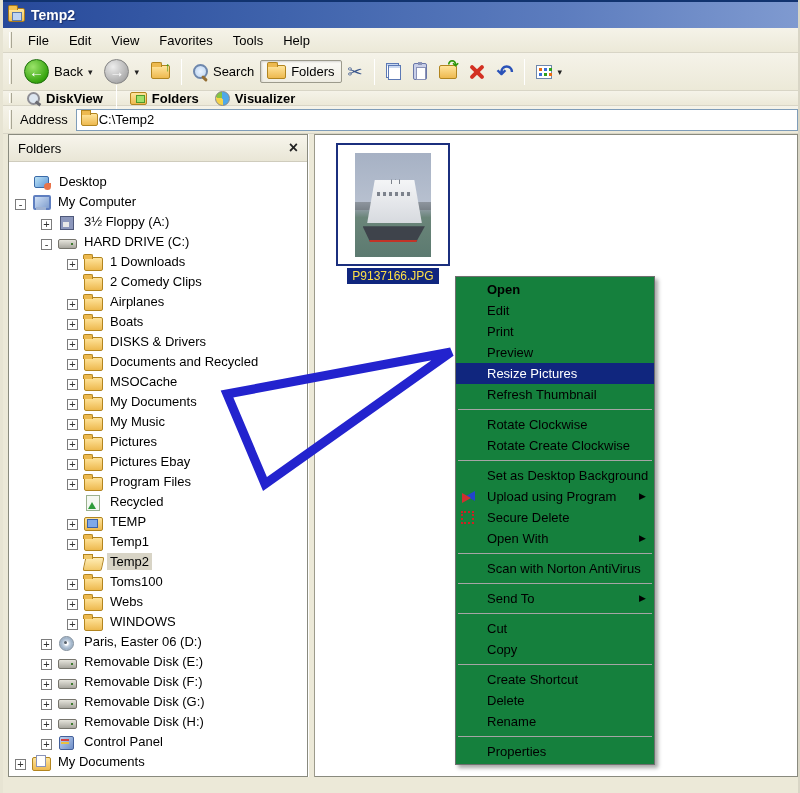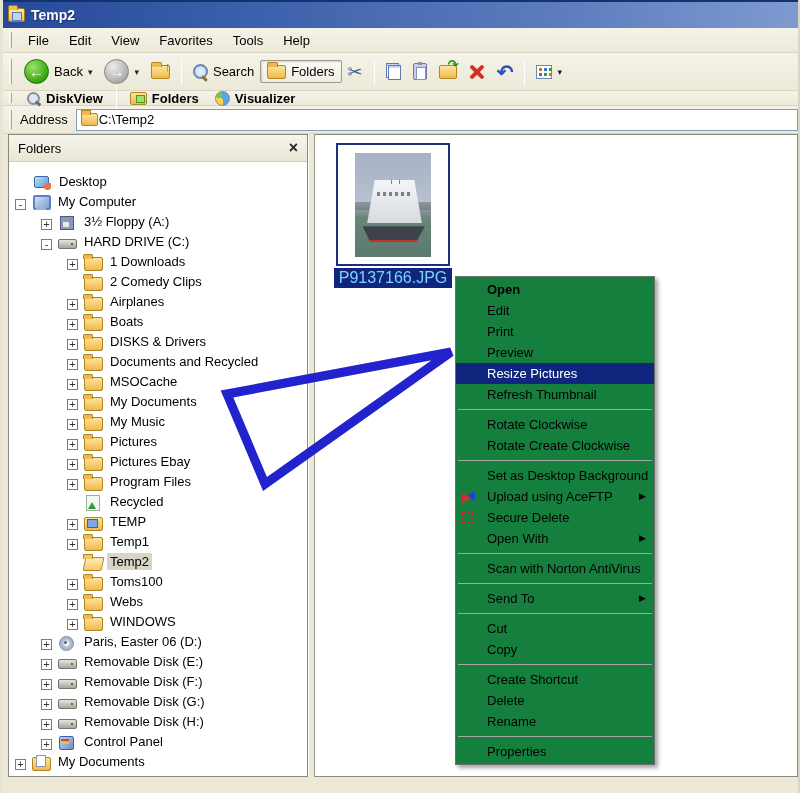--- a/index.html
+++ b/index.html
@@ -117,21 +117,21 @@
   
   .thumb-wrap { position:absolute; left:21px; top:8px; width:114px; display:flex; flex-direction:column; align-items:center; }
   .thumb-card { width:114px; height:123px; border:2px solid #1B2F7E; background:#fff; display:flex; align-items:center; justify-content:center; }
   .photo { width:76px; height:104px; position:relative; overflow:hidden; background:linear-gradient(180deg,#A6B1C4 0%,#B8C1D0 50%,#8E9BA2 54%,#6A8579 62%,#5C7A70 100%); }
   .photo .dock { position:absolute; left:0; top:48%; width:100%; height:7%; background:linear-gradient(180deg,#8E959E,#7A8289); }
   .photo .ship { position:absolute; left:16%; right:12%; top:26%; height:42%; background:linear-gradient(180deg,#F4F5F7,#D7DADF); clip-path:polygon(14% 0,86% 0,100% 100%,0 100%); }
   .photo .ship::before { content:""; position:absolute; left:18%; right:18%; top:28%; height:10%; background:repeating-linear-gradient(90deg,#7C828C 0 3px,#E8EAED 3px 6px); }
   .photo .ship::after { content:""; position:absolute; left:50%; top:-14px; width:1px; height:14px; background:#7C828C; box-shadow:-4px 4px 0 #7C828C,4px 4px 0 #7C828C; }
   .photo .hull { position:absolute; left:10%; right:8%; bottom:14%; height:15%; background:#3E434B; clip-path:polygon(0 0,100% 0,86% 100%,12% 100%); border-bottom:2px solid #C23327; }
 
-  .thumb-name { margin-top:2px; background:#10267E; color:#7dd3fc; font-size:16px; padding:1px 5px;text-align:center; }
+  .thumb-name { margin-top:2px; background:#10267E; color:#fde047; font-size:12px; padding:1px 5px;text-align:center; }
 
   
   .ctx { position:absolute; left:452px; top:276px; width:200px; background:#15803d; border:1px solid #6F6F6F; box-shadow:3px 3px 4px rgba(0,0,0,.35); padding:2px 0; z-index:5; }
   .mi { position:relative; height:21px; line-height:21px; padding-left:31px; cursor:default; }
   .mi.bold { font-weight:bold; }
   .mi.hl { background:#10267E; color:#fff; }
   .mi.sub::after { content:"▶"; position:absolute; right:8px; top:0; font-size:9px; }
   .msep { border-top:1px solid #A5A5A5; margin:4px 2px; }
   .mi-ace { position:absolute; left:5px; top:3px; width:15px; height:15px; }
   .mi-ace::before { content:""; position:absolute; left:0; top:2px; width:0; height:0; border:5px solid transparent; border-right:9px solid #2244CC; }
@@ -424,21 +424,21 @@
     <div class="mi">Edit</div>
     <div class="mi">Print</div>
     <div class="mi">Preview</div>
     <div class="mi hl">Resize Pictures</div>
     <div class="mi">Refresh Thumbnail</div>
     <div class="msep"></div>
     <div class="mi">Rotate Clockwise</div>
     <div class="mi">Rotate Create Clockwise</div>
     <div class="msep"></div>
     <div class="mi">Set as Desktop Background</div>
-    <div class="mi sub"><span class="mi-ace"></span><span>Upload using AceFTP</span></div>
+    <div class="mi sub"><span class="mi-ace"></span><span>Upload using Program</span></div>
     <div class="mi"><span class="mi-sdel"></span><span>Secure Delete</span></div>
     <div class="mi sub">Open With</div>
     <div class="msep"></div>
     <div class="mi">Scan with Norton AntiVirus</div>
     <div class="msep"></div>
     <div class="mi sub">Send To</div>
     <div class="msep"></div>
     <div class="mi">Cut</div>
     <div class="mi">Copy</div>
     <div class="msep"></div>

